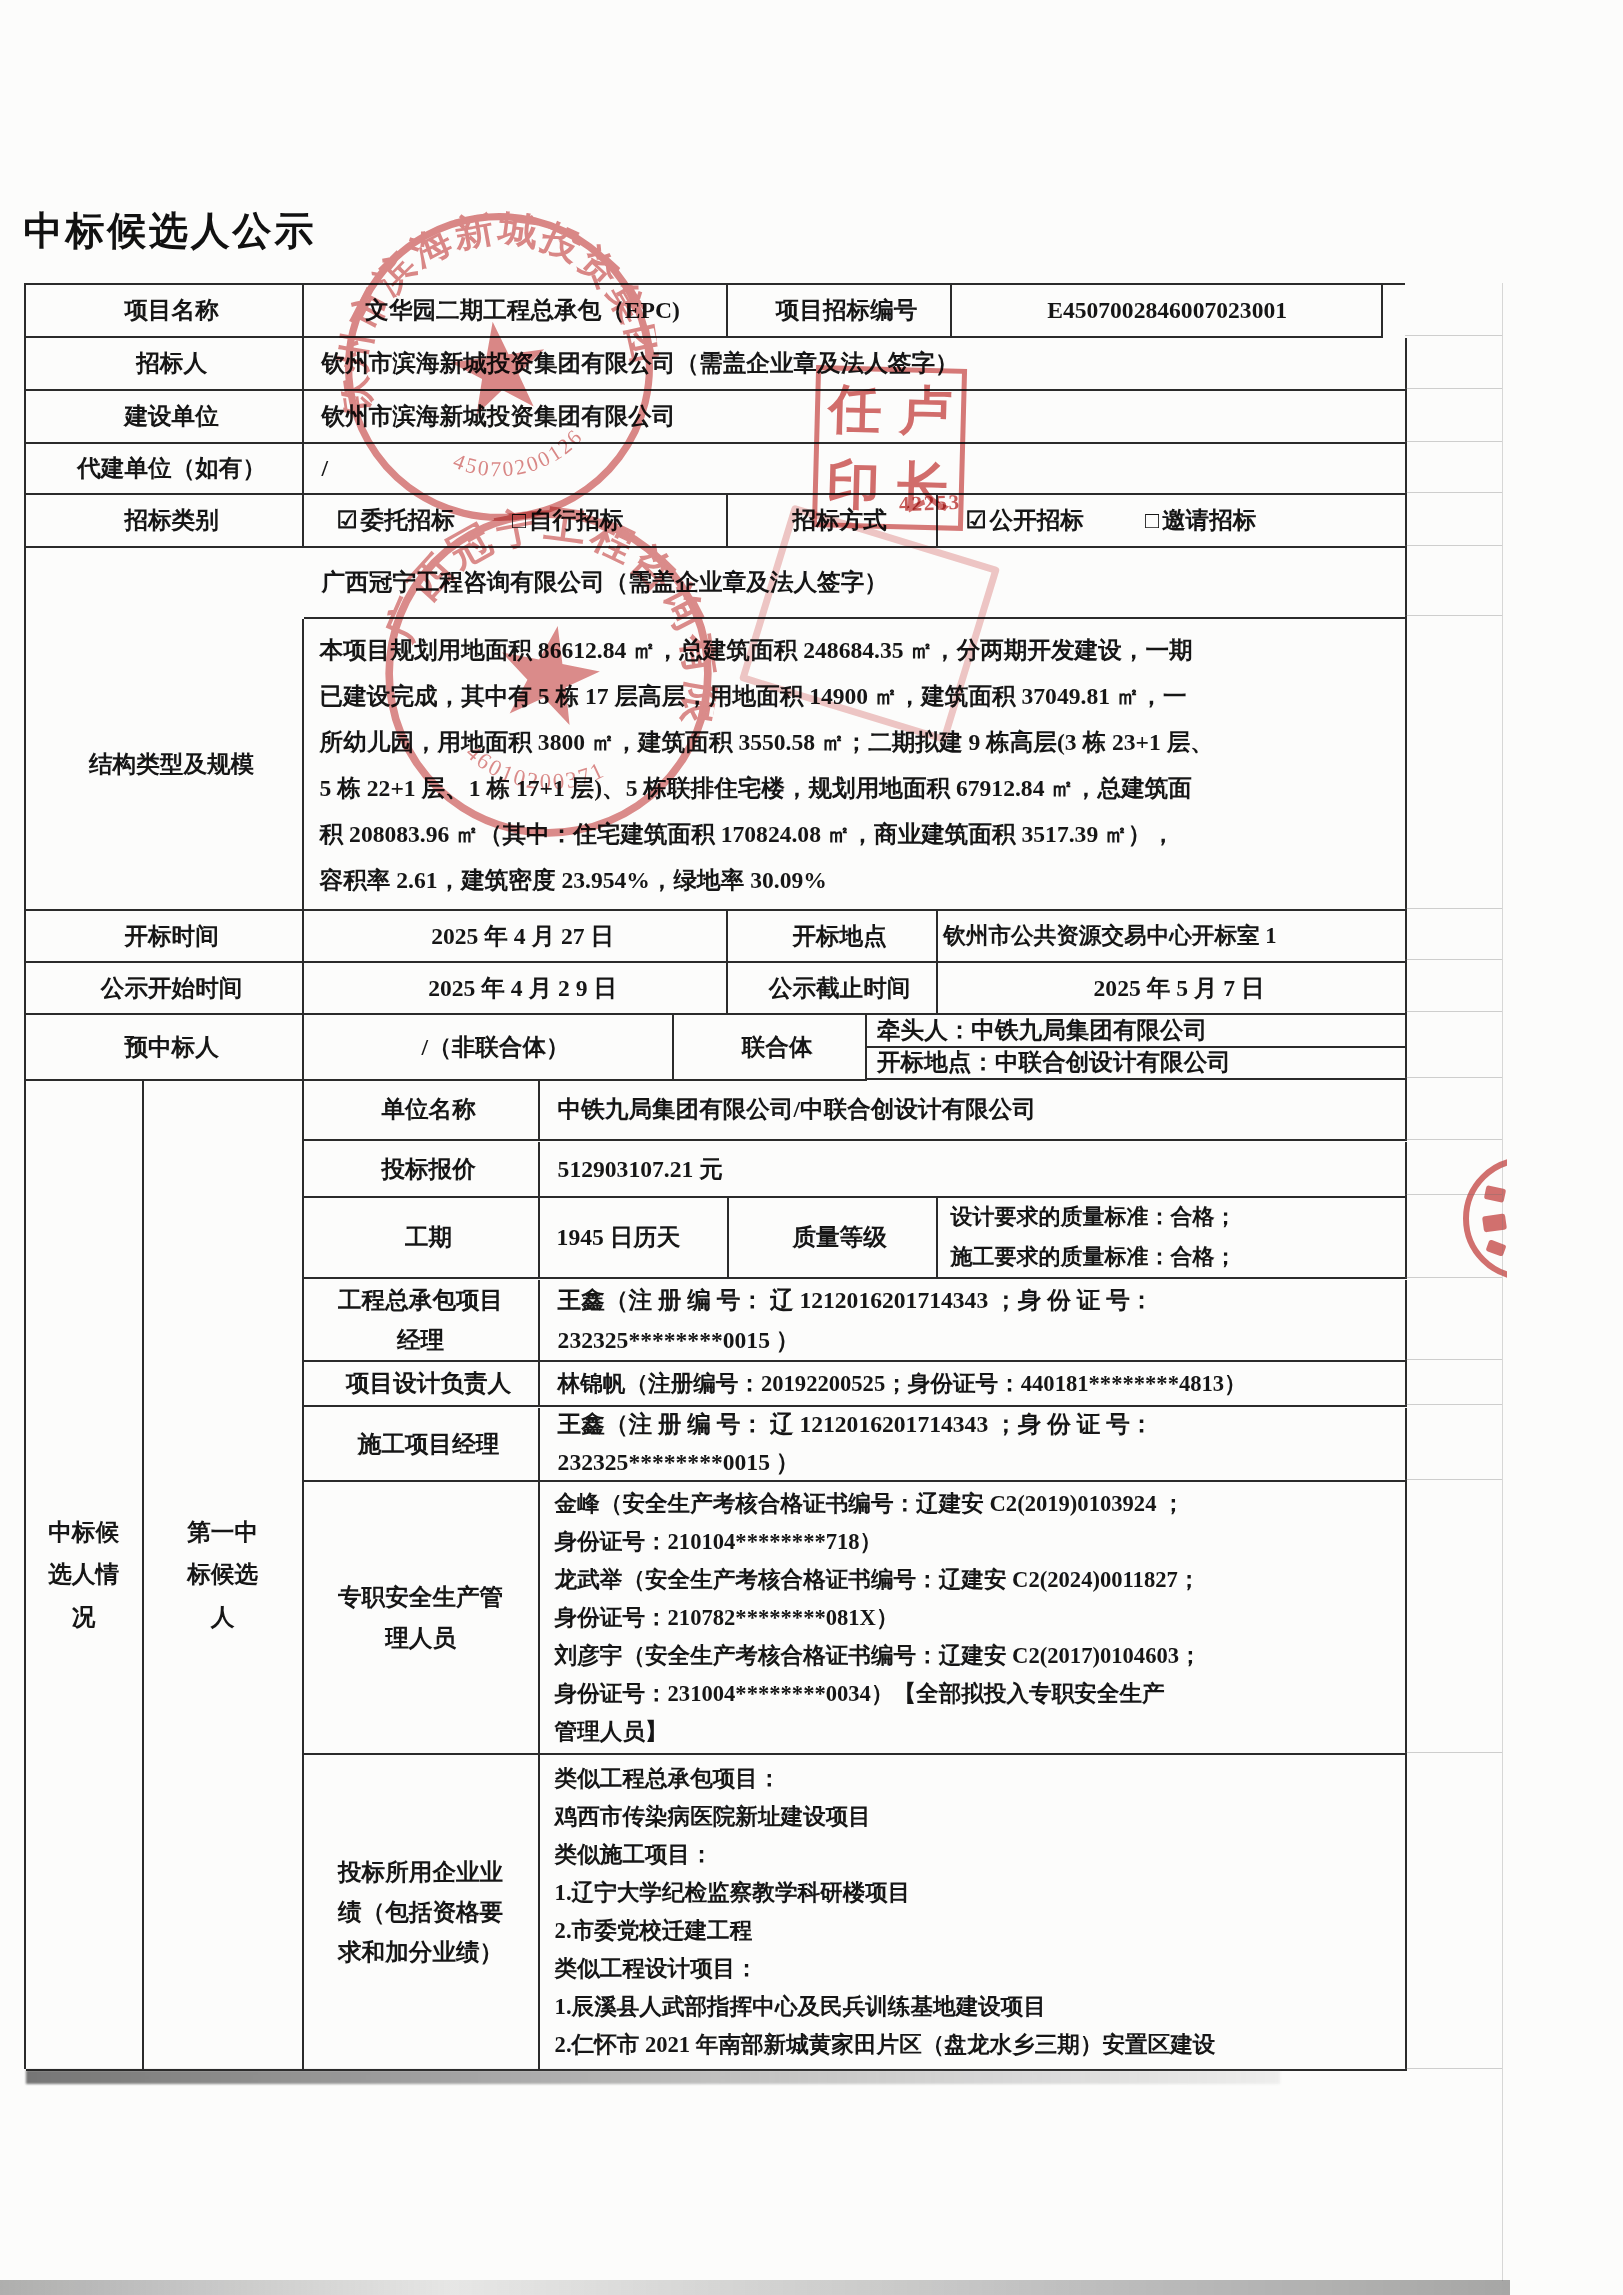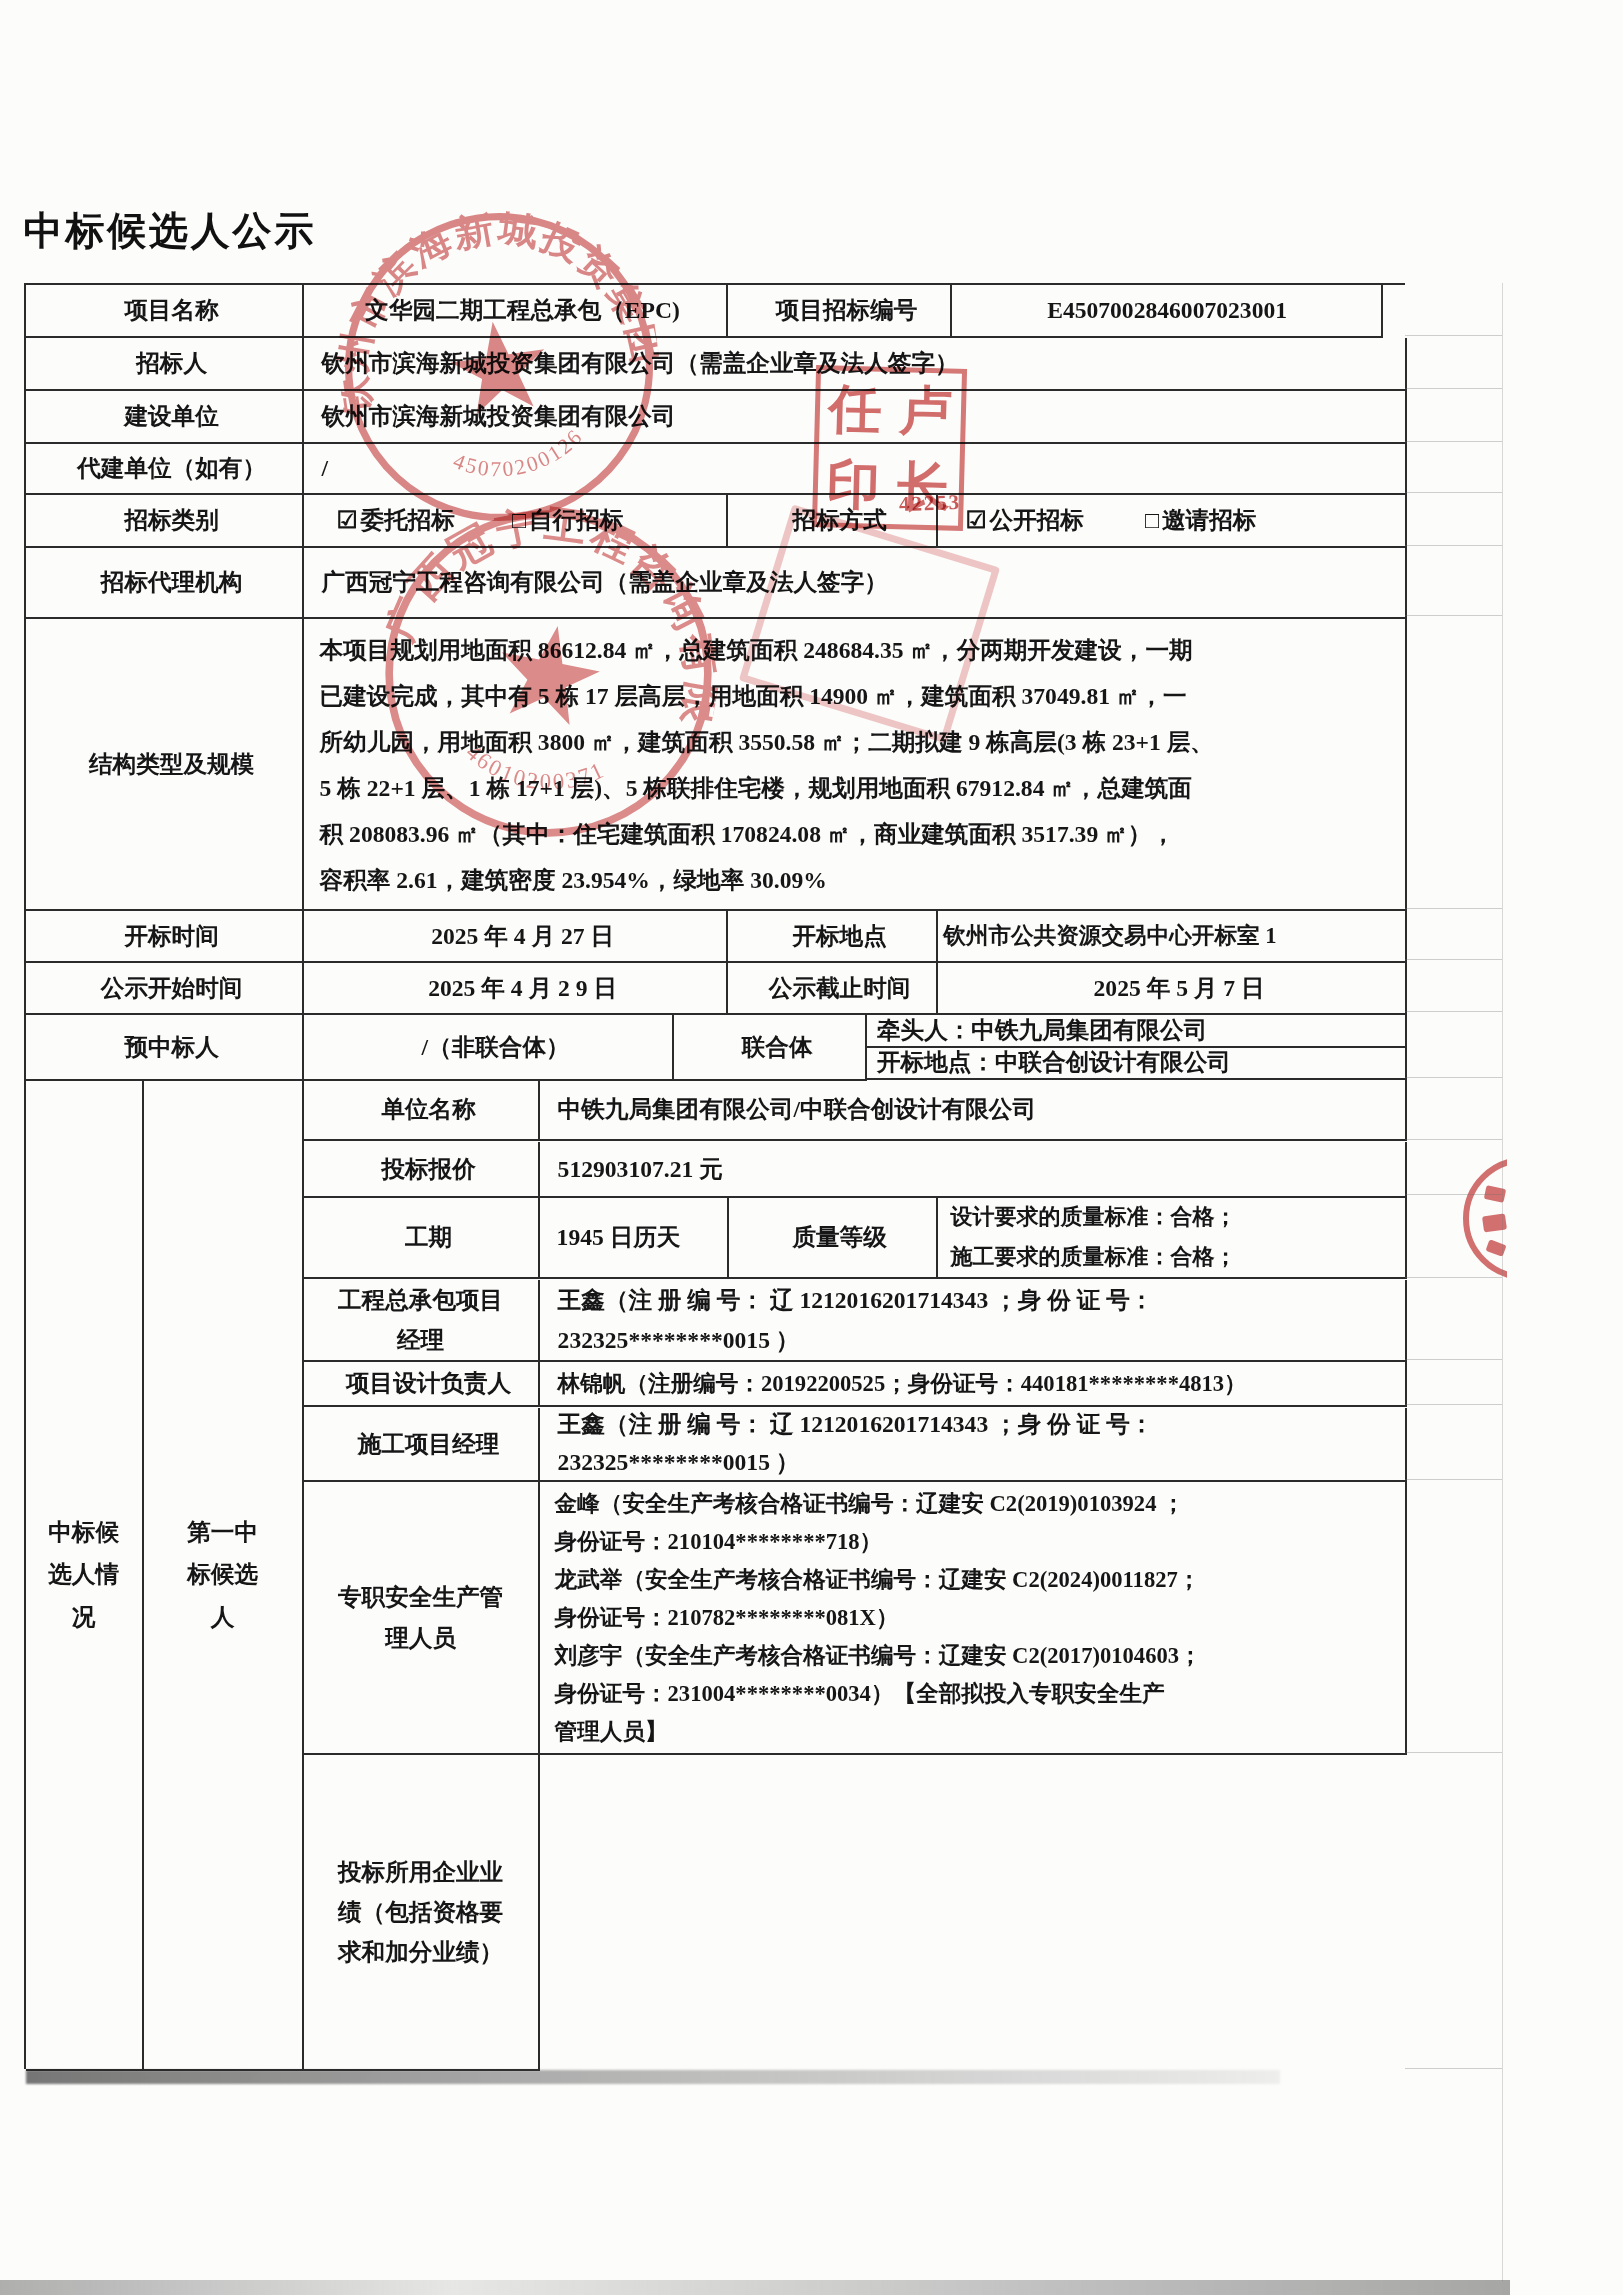--- a/index.html
+++ b/index.html
@@ -78,21 +78,20 @@
       <span class="opt" style="margin-right:61px">
         <span class="box">☑</span>
         <span>公开招标</span>
       </span>
       <span class="opt">
         <span class="box">□</span>
         <span>邀请招标</span>
       </span>
     </div>
 
-    <div class="c lab" style="left:0;top:263px;width:278px;height:71px">招标代理机构</div>
     <div class="c val" style="left:278px;top:263px;width:1103px;height:71px">
       <span class="u">广西冠宁工程咨询有限公司（需盖企业章及法人签字）</span>
     </div>
 
     <div class="c lab" style="left:0;top:334px;width:278px;height:292px">结构类型及规模</div>
     <div class="c pre" style="left:278px;top:334px;width:1103px;height:292px;padding:6.6px 11.3px 4.7px 16px;line-height:46px;font-size:23.6px">本项目规划用地面积 86612.84 ㎡，总建筑面积 248684.35 ㎡，分两期开发建设，一期
 已建设完成，其中有 5 栋 17 层高层，用地面积 14900 ㎡，建筑面积 37049.81 ㎡，一
 所幼儿园，用地面积 3800 ㎡，建筑面积 3550.58 ㎡；二期拟建 9 栋高层(3 栋 23+1 层、
 5 栋 22+1 层、1 栋 17+1 层)、5 栋联排住宅楼，规划用地面积 67912.84 ㎡，总建筑面
 积 208083.96 ㎡（其中：住宅建筑面积 170824.08 ㎡，商业建筑面积 3517.39 ㎡），
@@ -147,20 +146,30 @@
     <div class="c lab" style="left:278px;top:1197px;width:236px;height:273px;padding:0 23.6px;line-height:1.7">专职安全生产管理人员</div>
     <div class="c pre" style="left:514px;top:1197px;width:867px;height:273px;padding:3.8px 9.4px 3.8px 15px;font-size:22.6px;line-height:38px">金峰（安全生产考核合格证书编号：辽建安 C2(2019)0103924 ；
 身份证号：210104********718）
 龙武举（安全生产考核合格证书编号：辽建安 C2(2024)0011827；
 身份证号：210782********081X）
 刘彦宇（安全生产考核合格证书编号：辽建安 C2(2017)0104603；
 身份证号：231004********0034）【全部拟投入专职安全生产
 管理人员】</div>
 
     <div class="c lab" style="left:278px;top:1470px;width:236px;height:316px;padding:0 23.6px;line-height:1.7">投标所用企业业绩（包括资格要求和加分业绩）</div>
+    <div class="c" style="left:514px;top:1470px;width:867px;height:316px;padding:4.7px 7.5px 2.8px 15px;display:block">
+      <div class="perf-line">类似工程总承包项目：</div>
+      <div class="perf-line">鸡西市传染病医院新址建设项目</div>
+      <div class="perf-line">类似施工项目：</div>
+      <div class="perf-line">1.辽宁大学纪检监察教学科研楼项目</div>
+      <div class="perf-line">2.市委党校迁建工程</div>
+      <div class="perf-line">类似工程设计项目：</div>
+      <div class="perf-line">1.辰溪县人武部指挥中心及民兵训练基地建设项目</div>
+      <div class="perf-line">2.仁怀市 2021 年南部新城黄家田片区（盘龙水乡三期）安置区建设</div>
+    </div>
   </div>
 
   <svg class="stamp" style="left:339px;top:207px;transform:rotate(-8deg);opacity:.60" width="320" height="320" viewBox="0 0 400 400">
     <circle cx="200" cy="200" r="188" fill="none" stroke="#c43a38" stroke-width="9"></circle>
     <path id="arcT1" d="M 36,248 A 168,168 0 1 1 364,248" fill="none"></path>
     <text font-size="46" font-weight="bold" fill="#c43a38" letter-spacing="2">
       <textPath href="#arcT1" startOffset="2%" textLength="770" lengthAdjust="spacingAndGlyphs">钦州市滨海新城投资集团有限公司</textPath>
     </text>
     <polygon fill="#c43a38" points="200,143 214,186 259,186 223,212 236,255 200,229 164,255 177,212 141,186 186,186"></polygon>
     <path id="arcT2" d="M 112,306 A 142,142 0 0 0 288,306" fill="none"></path>

